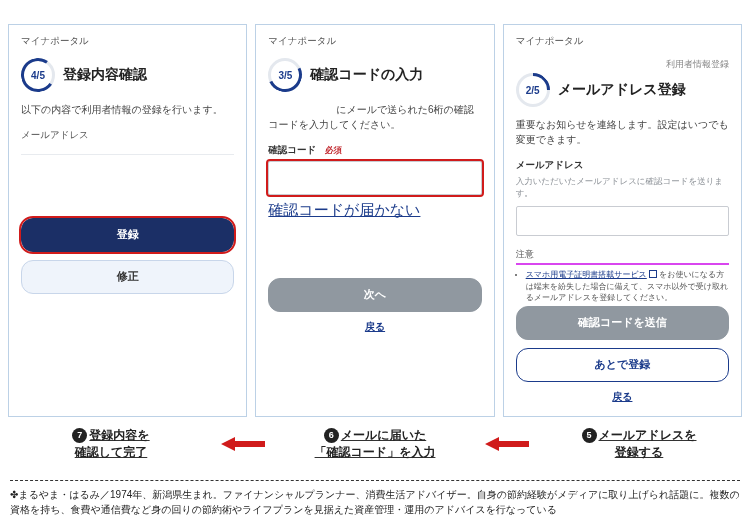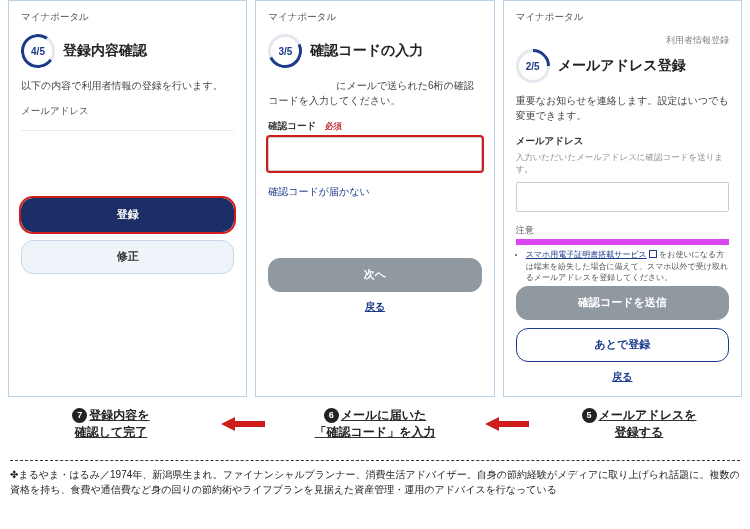--- a/index.html
+++ b/index.html
@@ -6,21 +6,21 @@
   body {
     font-family: -apple-system, BlinkMacSystemFont, "Hiragino Sans", "Hiragino Kaku Gothic ProN", Meiryo, sans-serif;
     background: #fff;
     width: 750px;
     font-size: 11px;
     color: #333;
   }
   .screens {
     display: flex;
     gap: 8px;
-    padding: 0 8px 0 8px;
+    padding: 24px 8px 0 8px;
   }
   .screen {
     flex: 1 1 0;
     border: 1px solid #bcd1e6;
     background: #fff;
     min-height: 388px;
     padding: 10px 12px 12px 12px;
     position: relative;
     display: flex;
     flex-direction: column;
@@ -107,23 +107,24 @@
     height: 30px;
     width: 100%;
     border-radius: 2px;
   }
   .input-box.hl {
     outline: 2px solid #d01b1b;
     outline-offset: 0;
     height: 34px;
   }
   .link-sm {
-    font-size: 10px;
+    font-size: 15px;
     color: #1b3b8b;
-    margin-top: 14px;
+    text-decoration: underline;
+    margin-top: 6px;
     display: inline-block;
   }
   .btn {
     width: 100%;
     border: 1px solid #1b3b8b;
     border-radius: 12px;
     height: 34px;
     display: flex; align-items: center; justify-content: center;
     font-size: 11px;
     font-weight: 600;
@@ -160,21 +161,21 @@
     font-size: 10px;
     font-weight: 600;
     color: #1b3b8b;
     text-decoration: underline;
     margin-top: 8px;
   }
   .spacer { flex: 1 1 auto; }
   .note-title {
     font-size: 9px;
     color: #555;
-    border-bottom: 6px solid #d946ef;
+    border-bottom: 2px solid #d946ef;
     padding-bottom: 2px;
     margin-top: 12px;
     margin-bottom: 4px;
   }
   .note-list {
     font-size: 8px;
     color: #555;
     padding-left: 10px;
     line-height: 1.45;
   }

